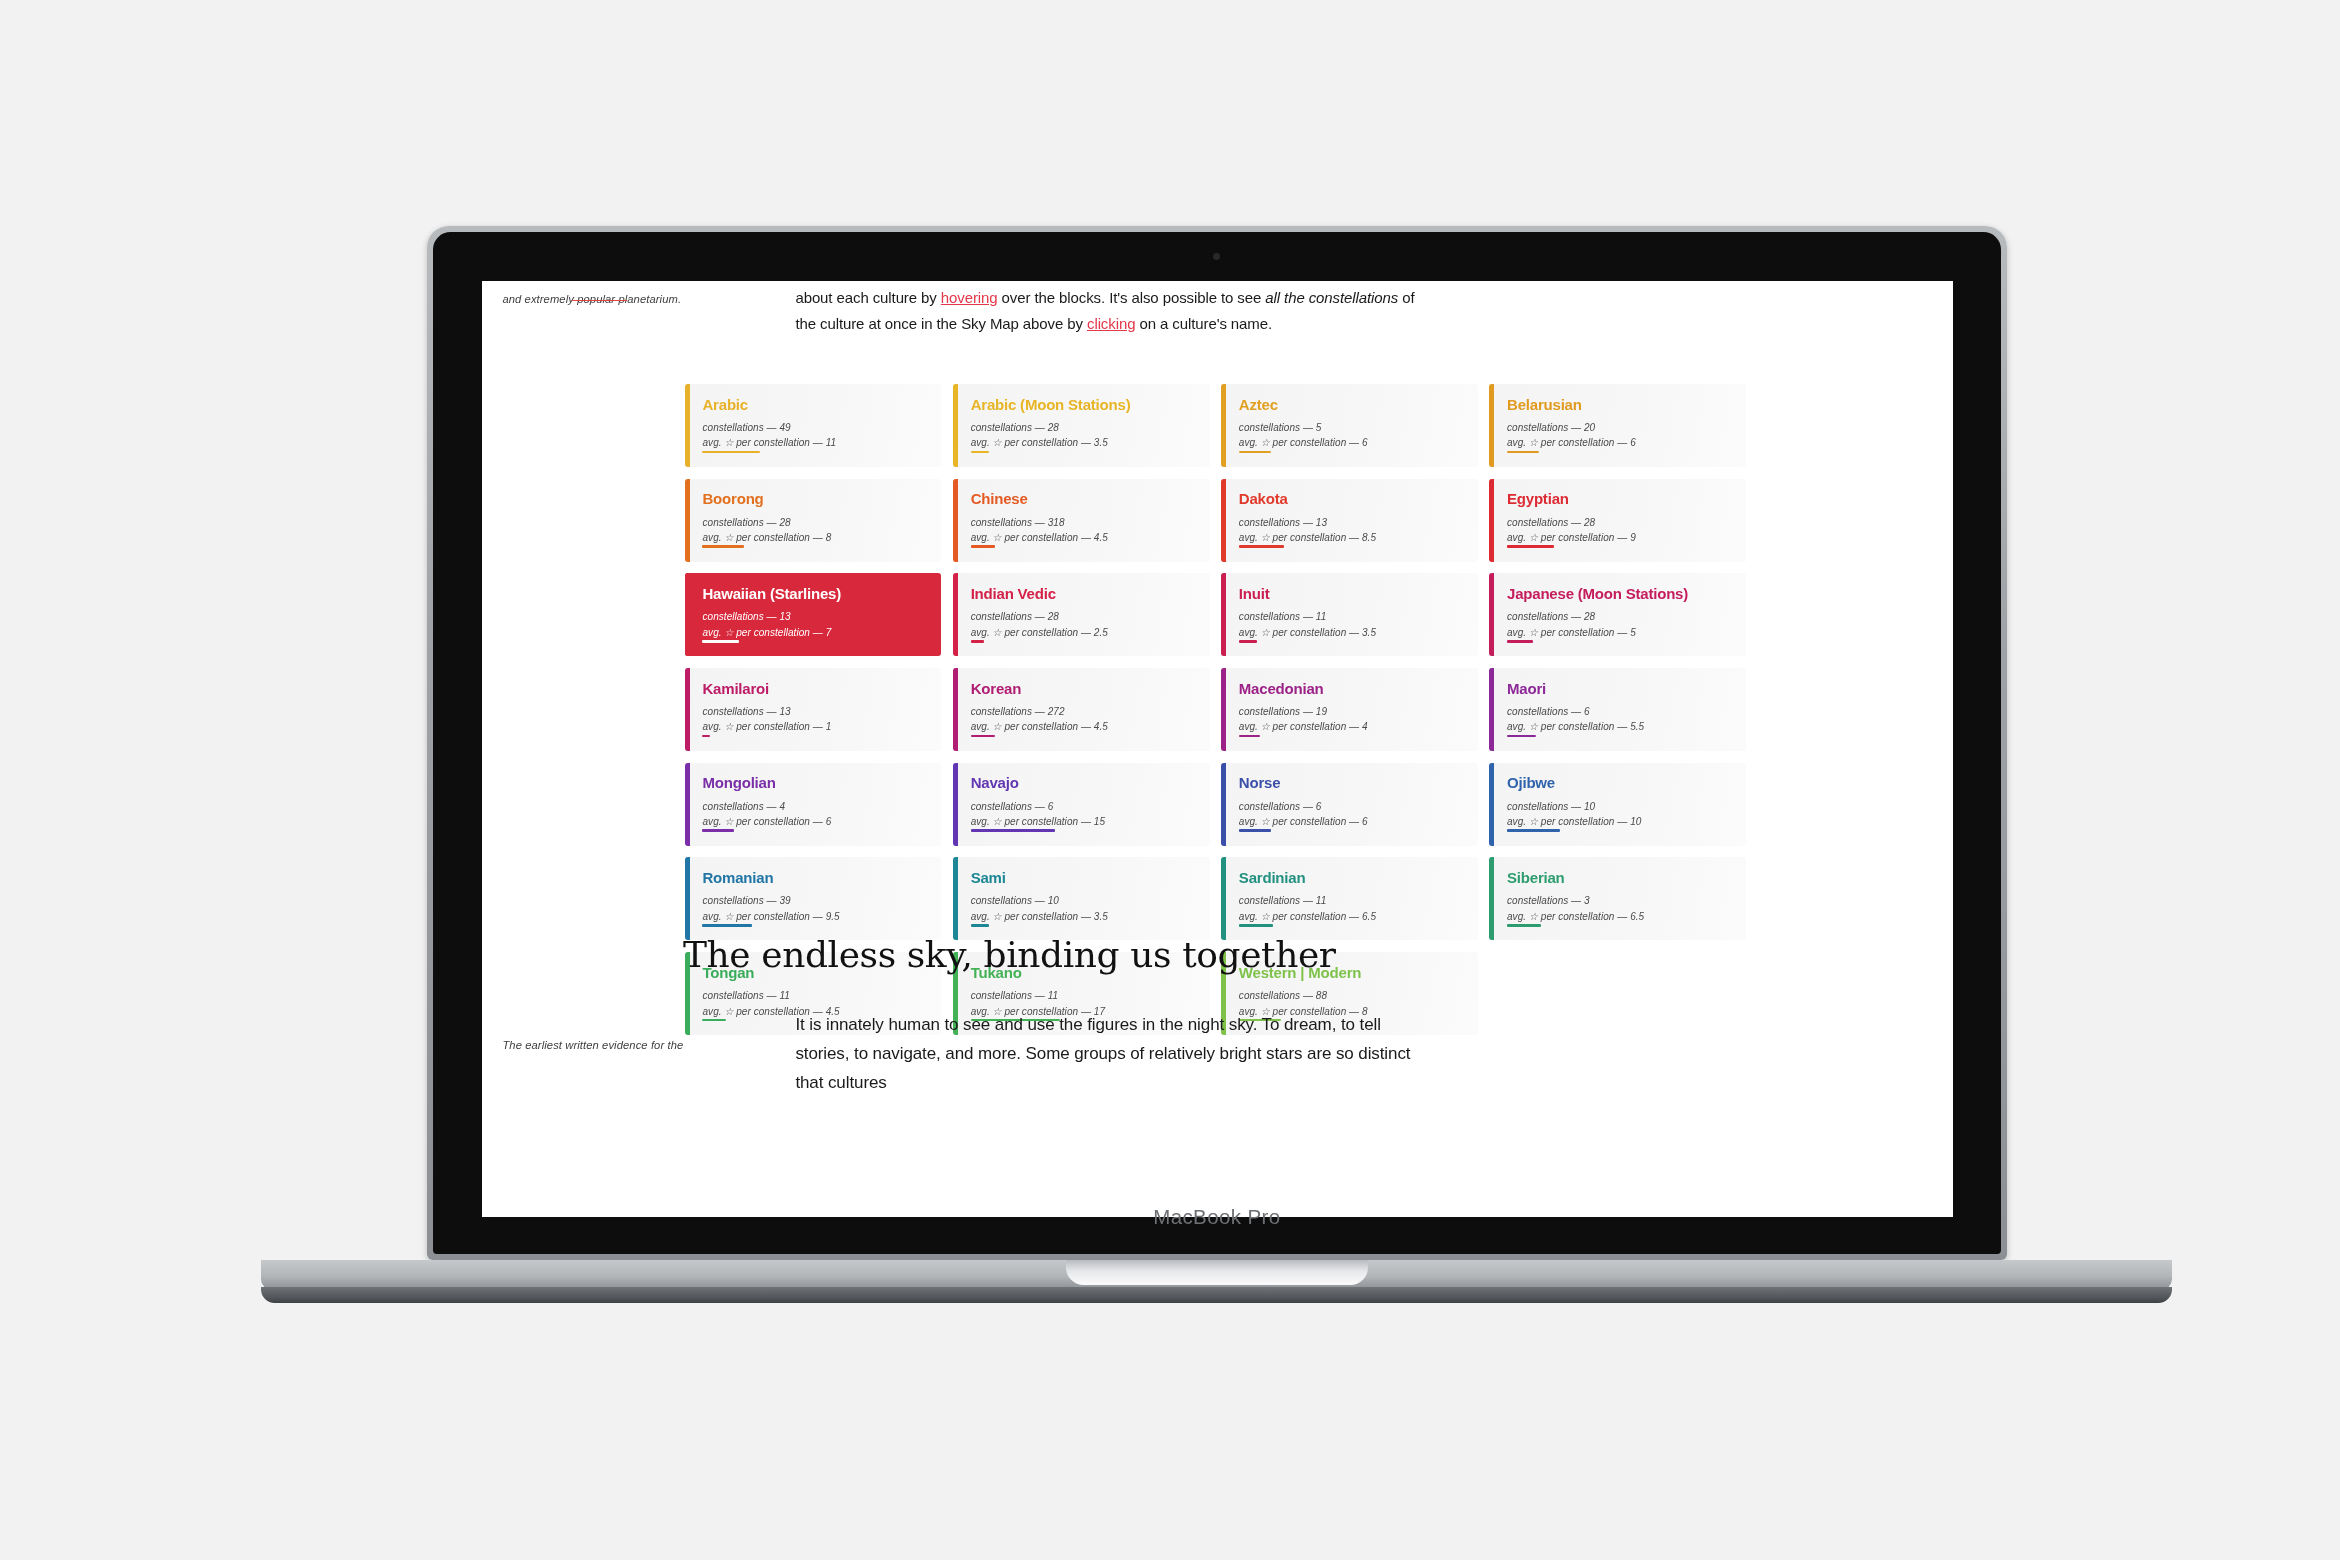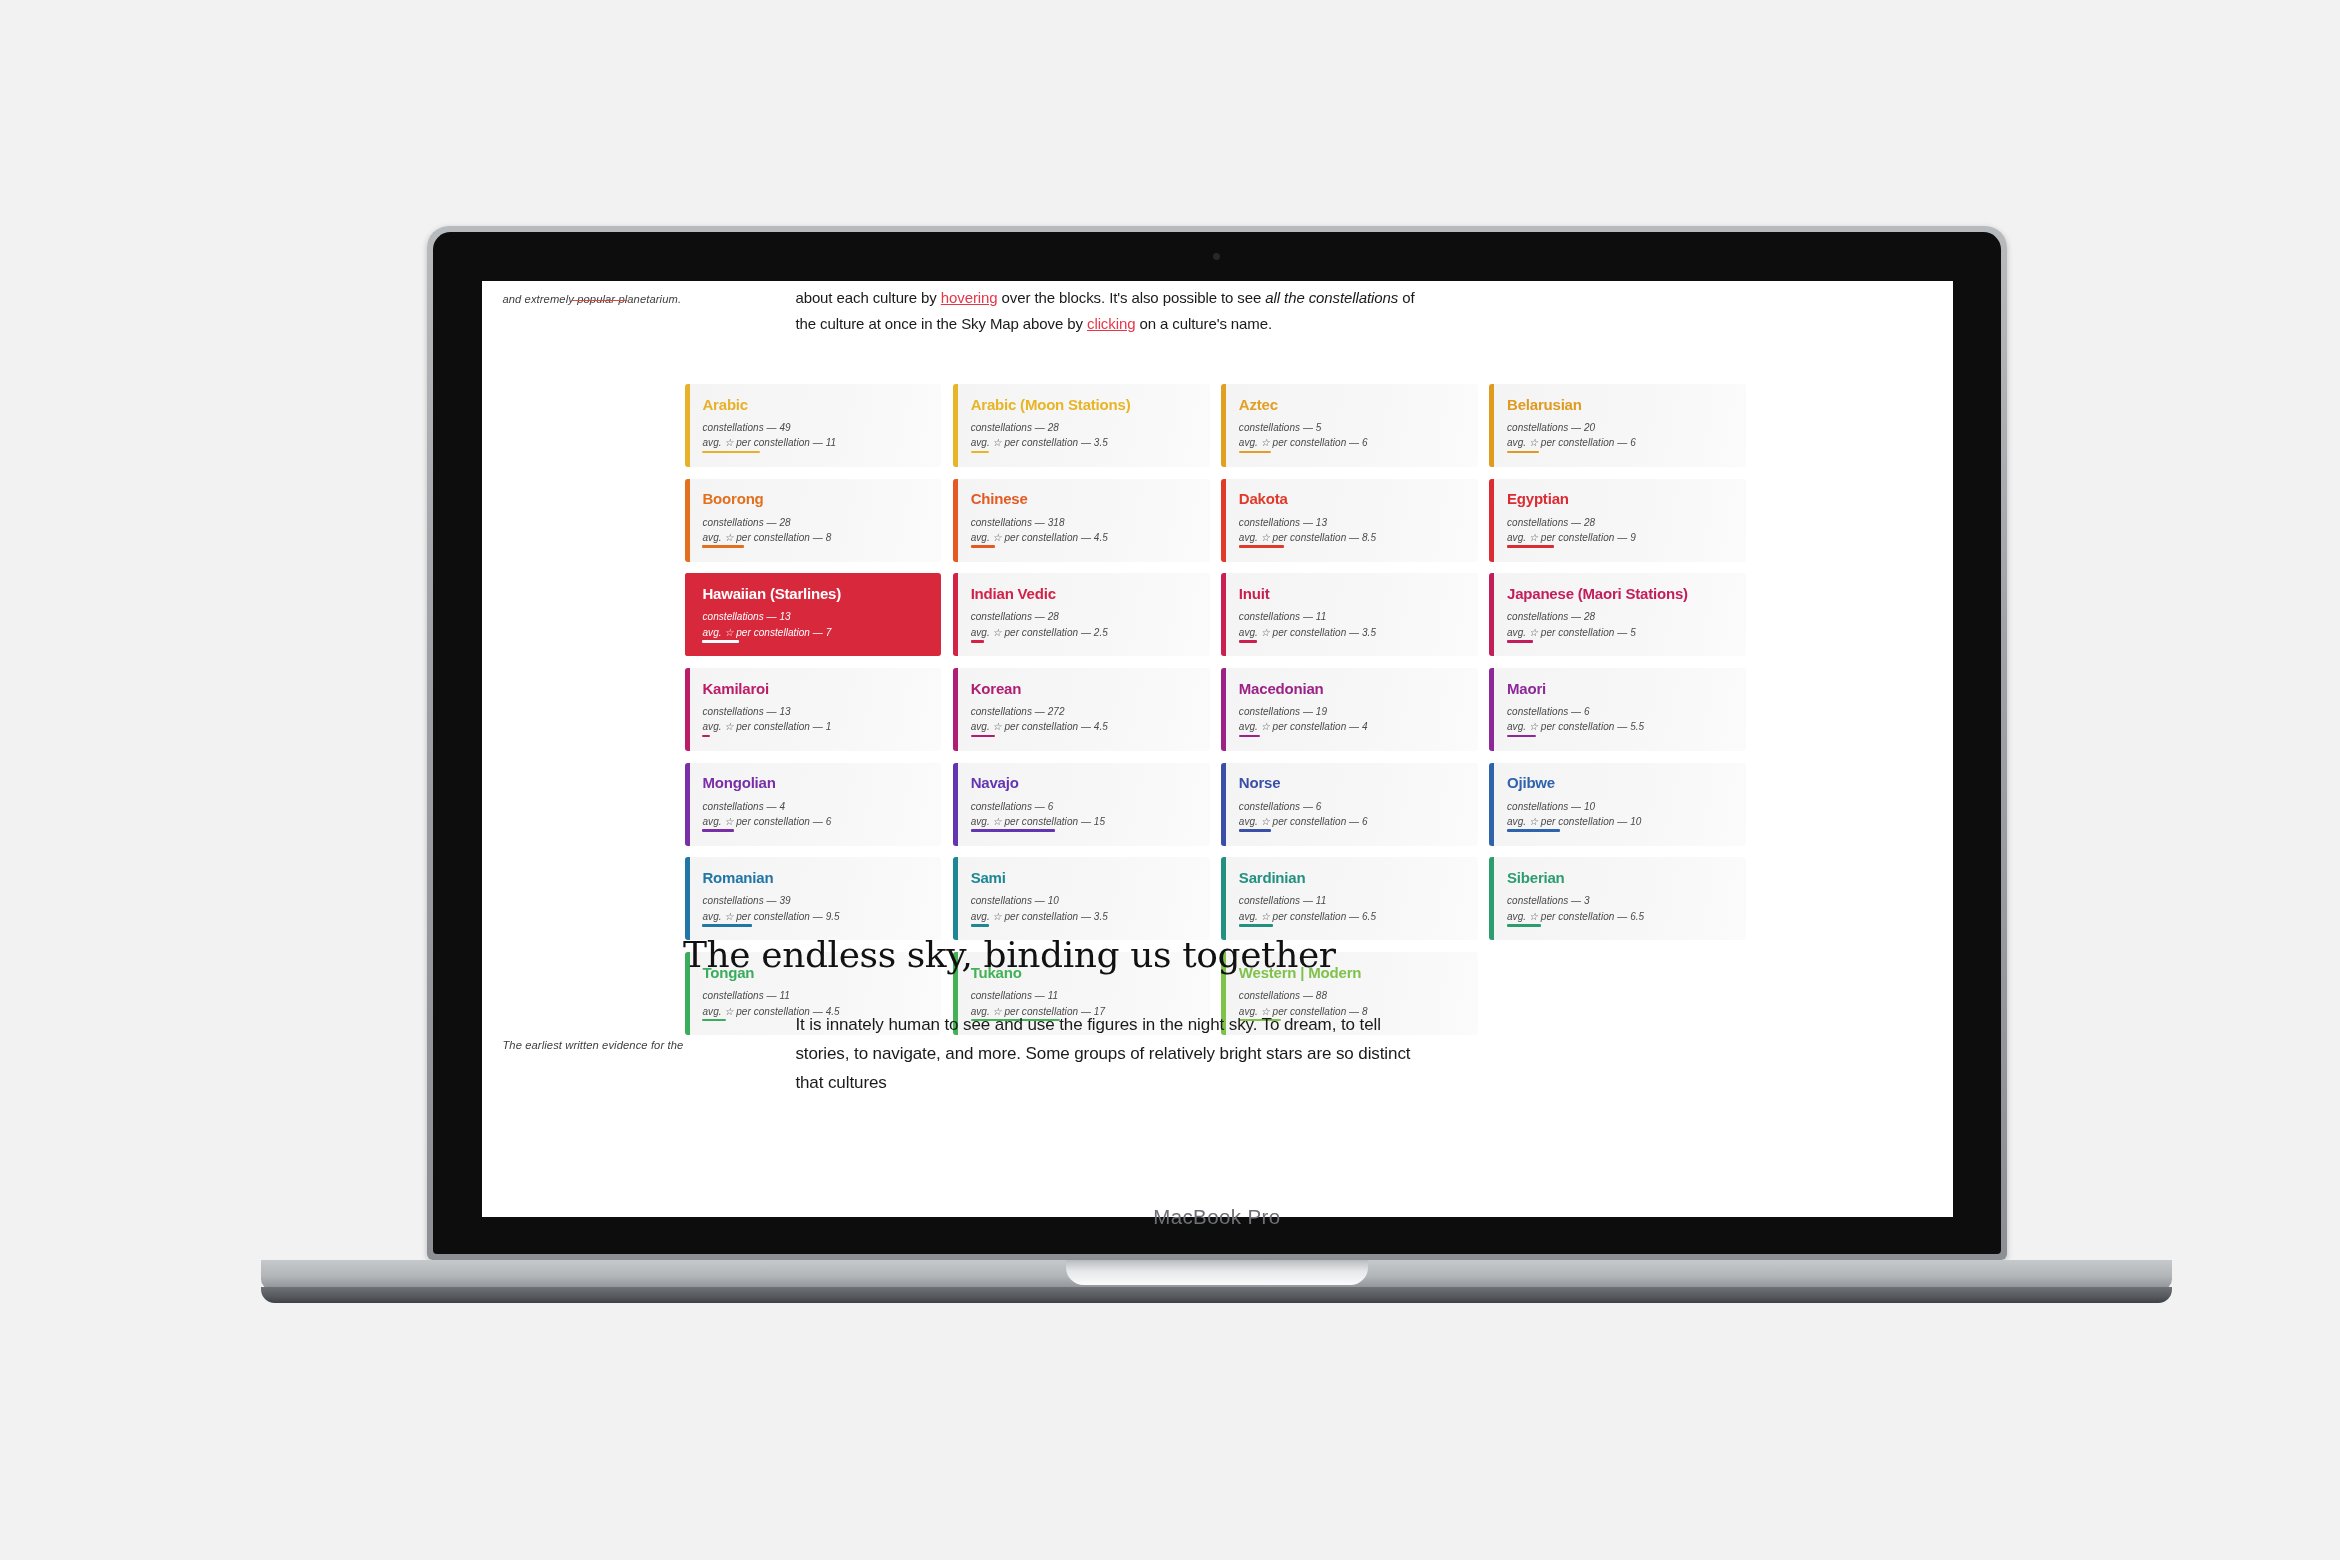--- a/index.html
+++ b/index.html
@@ -359,21 +359,21 @@
                   <div class="card-stat">avg. ☆ per constellation — 2.5</div>
                   <div class="bar" style="width: 13px;"></div>
                 </div>
                 <div class="card" style="--accent: #cc1f51;">
                   <div class="card-title">Inuit</div>
                   <div class="card-stat">constellations — 11</div>
                   <div class="card-stat">avg. ☆ per constellation — 3.5</div>
                   <div class="bar" style="width: 18.4px;"></div>
                 </div>
                 <div class="card" style="--accent: #c41d5c;">
-                  <div class="card-title">Japanese (Maori Stations)</div>
+                  <div class="card-title">Japanese (Moon Stations)</div>
                   <div class="card-stat">constellations — 28</div>
                   <div class="card-stat">avg. ☆ per constellation — 5</div>
                   <div class="bar" style="width: 26px;"></div>
                 </div>
                 <div class="card" style="--accent: #bd1c66;">
                   <div class="card-title">Kamilaroi</div>
                   <div class="card-stat">constellations — 13</div>
                   <div class="card-stat">avg. ☆ per constellation — 1</div>
                   <div class="bar" style="width: 7.8px;"></div>
                 </div>

